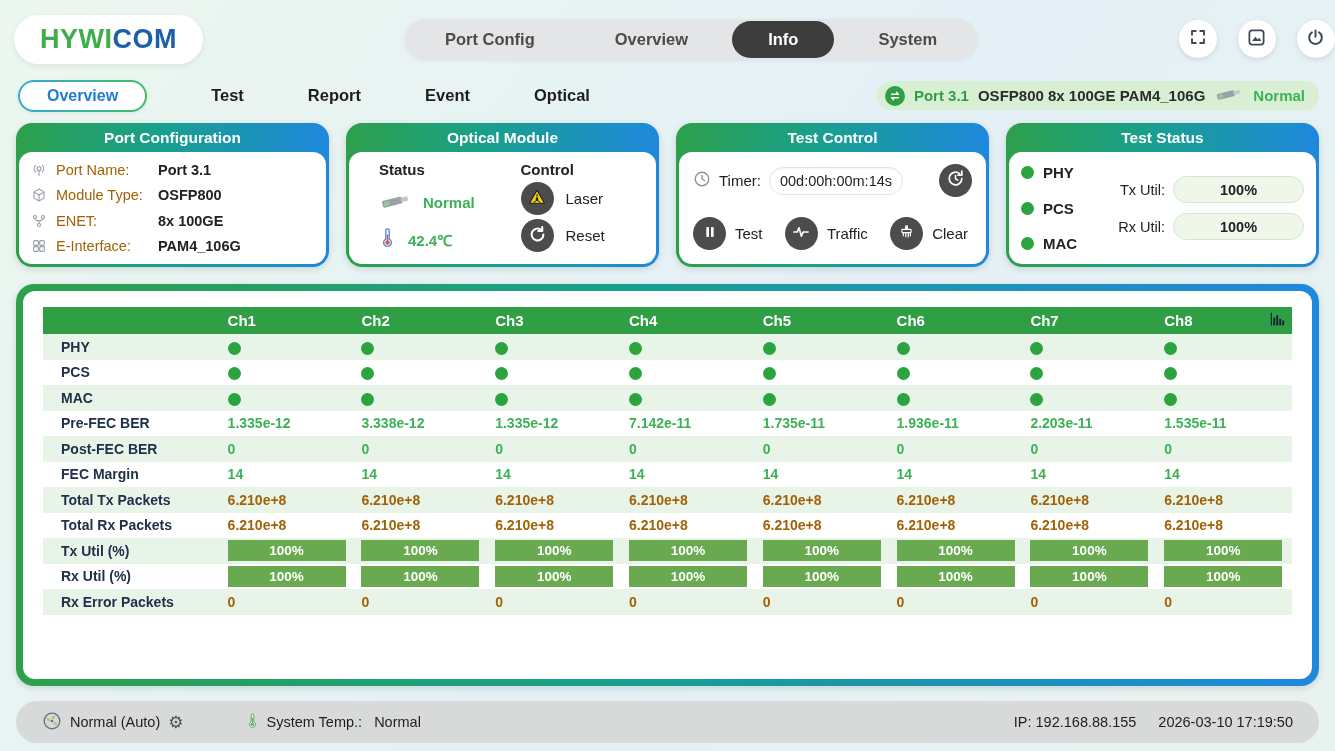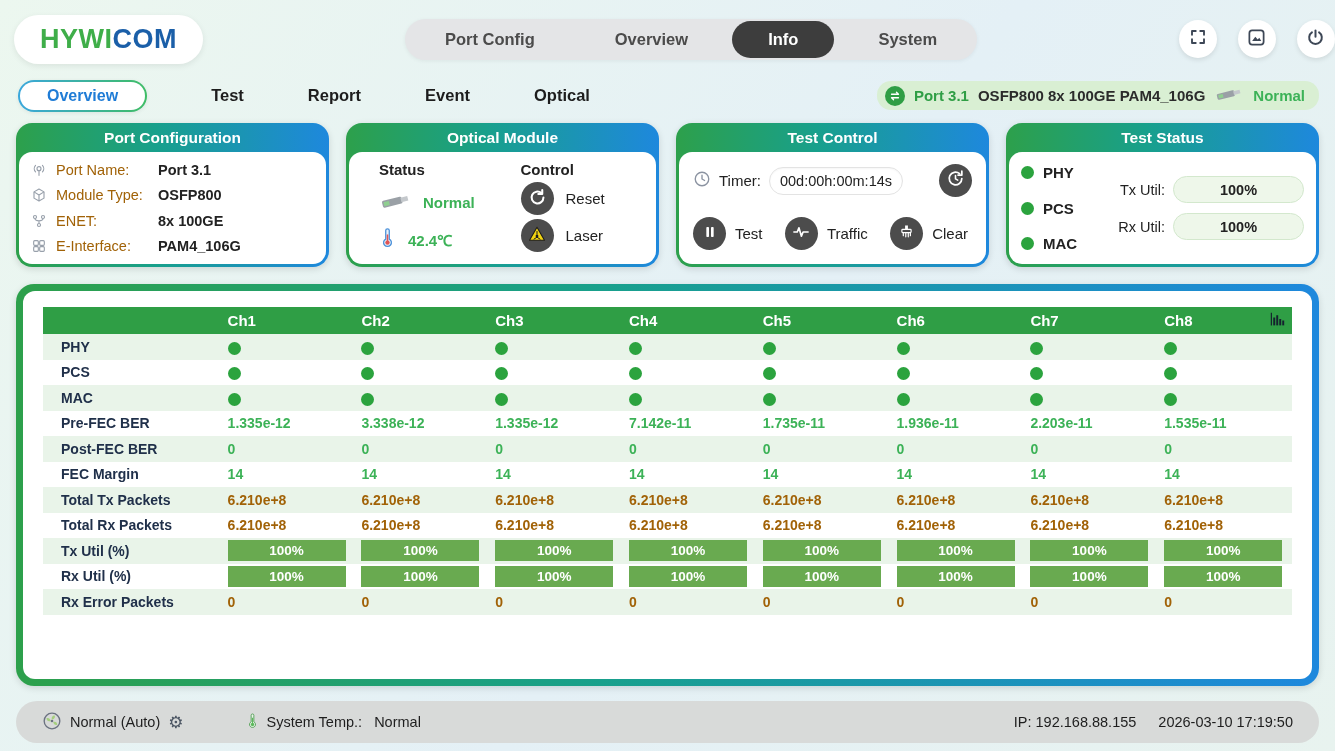--- a/index.html
+++ b/index.html
@@ -227,36 +227,36 @@
                   <circle cx="12" cy="21.5" r="3.1" fill="#e05555"></circle>
                   <rect x="10.9" y="10" width="2.2" height="11" fill="#e05555"></rect>
                 </svg></span>
             <span class="greenv">42.4℃</span>
           </div>
         </div>
         <div class="om-col">
           <div class="om-head">Control</div>
           <div class="om-item">
             <div class="ctl-btn">
-              <span><svg width="19" height="19" viewBox="0 0 24 24">
-                    <path d="M19.5 12a7.5 7.5 0 1 1-2.6-5.7" fill="none" stroke="#fff" stroke-width="2.6" stroke-linecap="round"></path>
-                    <path d="M18 2.5v5h-5" fill="none" stroke="#fff" stroke-width="2.6" stroke-linecap="round" stroke-linejoin="round"></path>
-                  </svg></span>
-            </div>
-            <span class="ctl-lab">Reset</span>
-          </div>
-          <div class="om-item">
-            <div class="ctl-btn">
               <span><svg width="20" height="20" viewBox="0 0 24 24">
                     <path d="M12 4l9 15.5H3z" fill="#f2d512" stroke="#1c1c1c" stroke-width="1.3" stroke-linejoin="round"></path>
                     <circle cx="12" cy="14.5" r="1.7" fill="#1c1c1c"></circle>
                     <path d="M12 13V8.5M12 15.8l4 2.6M12 15.8l-4 2.6" stroke="#1c1c1c" stroke-width="1.2"></path>
                   </svg></span>
             </div>
             <span class="ctl-lab">Laser</span>
+          </div>
+          <div class="om-item">
+            <div class="ctl-btn">
+              <span><svg width="19" height="19" viewBox="0 0 24 24">
+                    <path d="M19.5 12a7.5 7.5 0 1 1-2.6-5.7" fill="none" stroke="#fff" stroke-width="2.6" stroke-linecap="round"></path>
+                    <path d="M18 2.5v5h-5" fill="none" stroke="#fff" stroke-width="2.6" stroke-linecap="round" stroke-linejoin="round"></path>
+                  </svg></span>
+            </div>
+            <span class="ctl-lab">Reset</span>
           </div>
         </div>
       </div>
     </div>
   </div>
 
   <div class="card">
     <div class="card-title">Test Control</div>
     <div class="card-body">
       <div class="tc-body">

